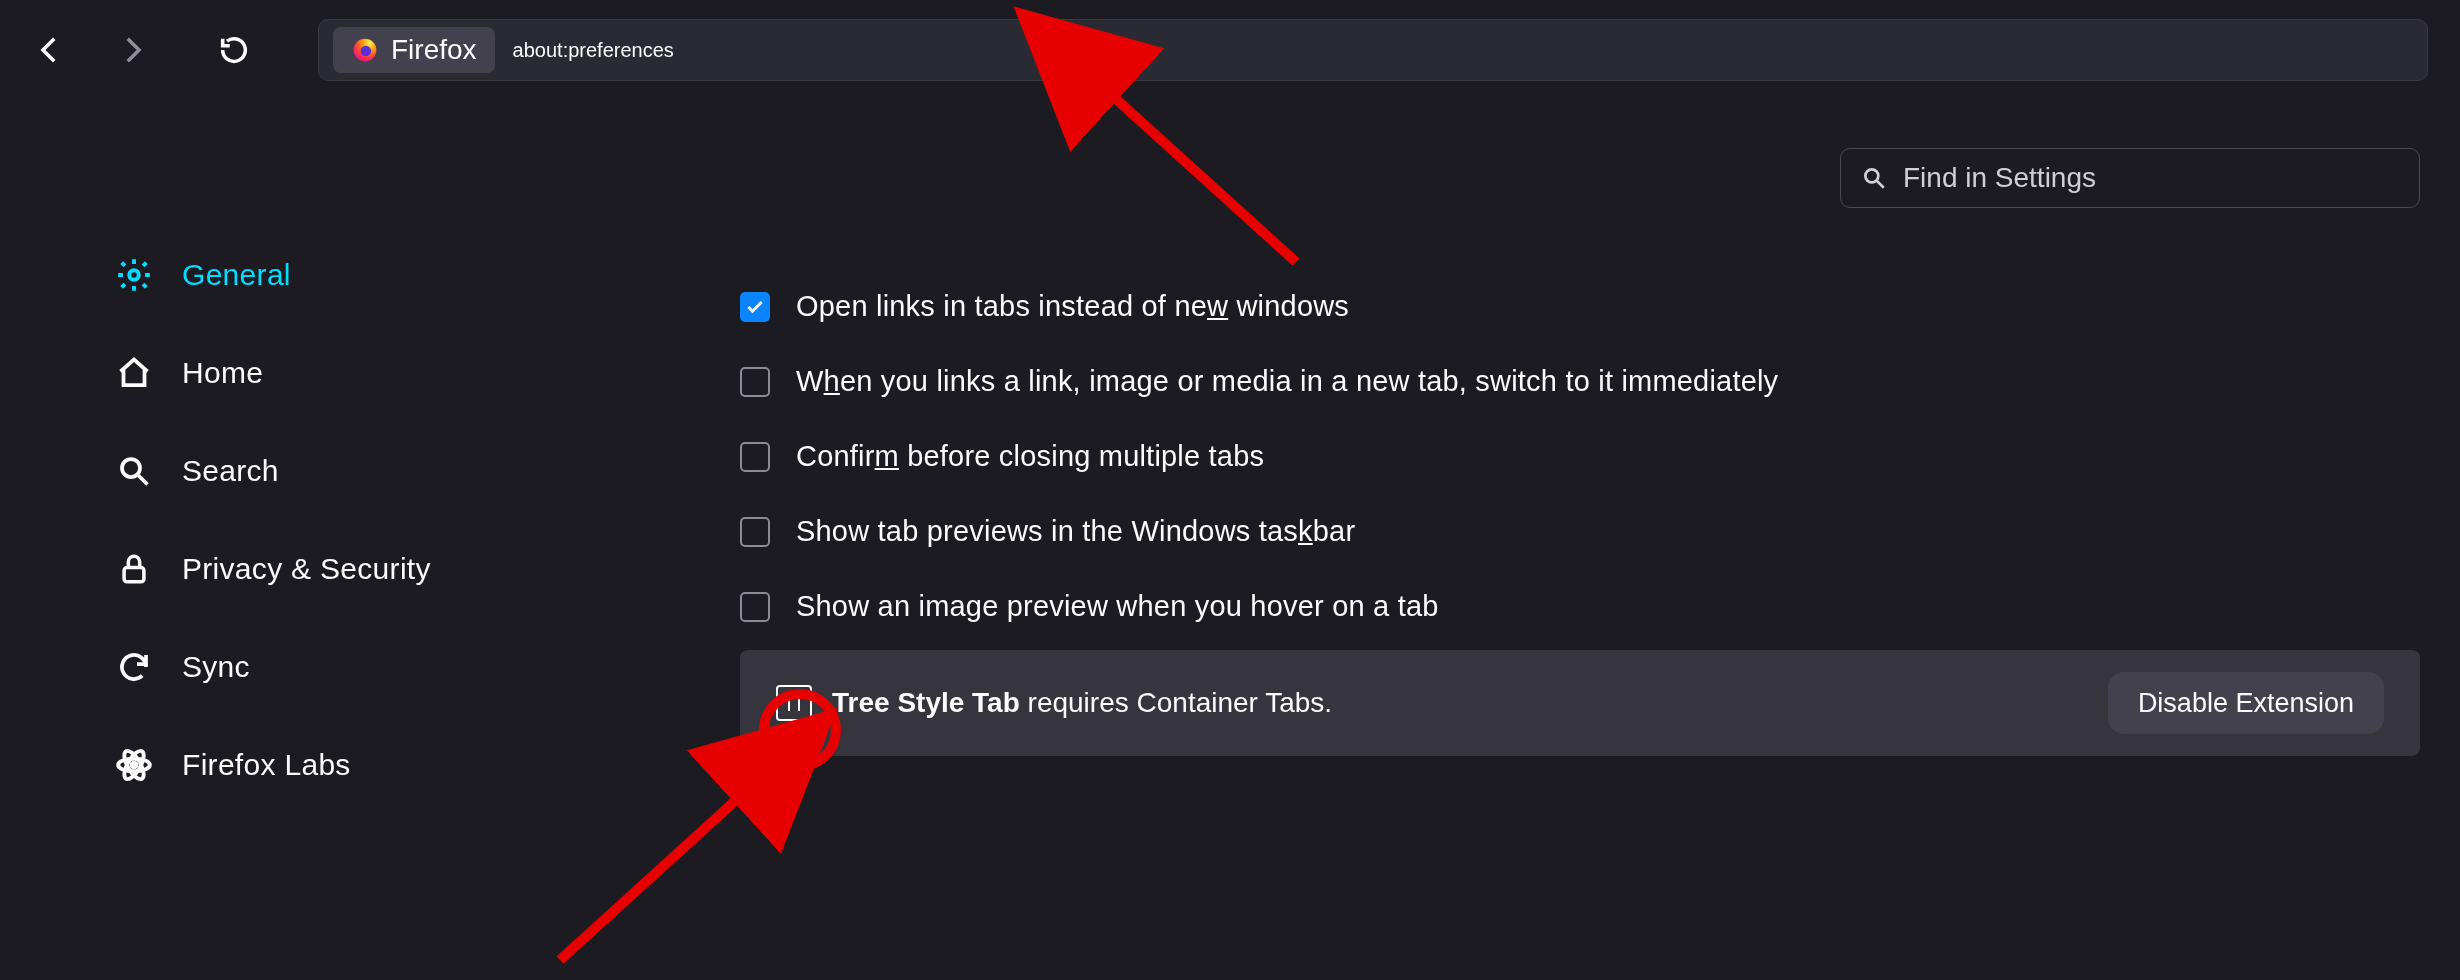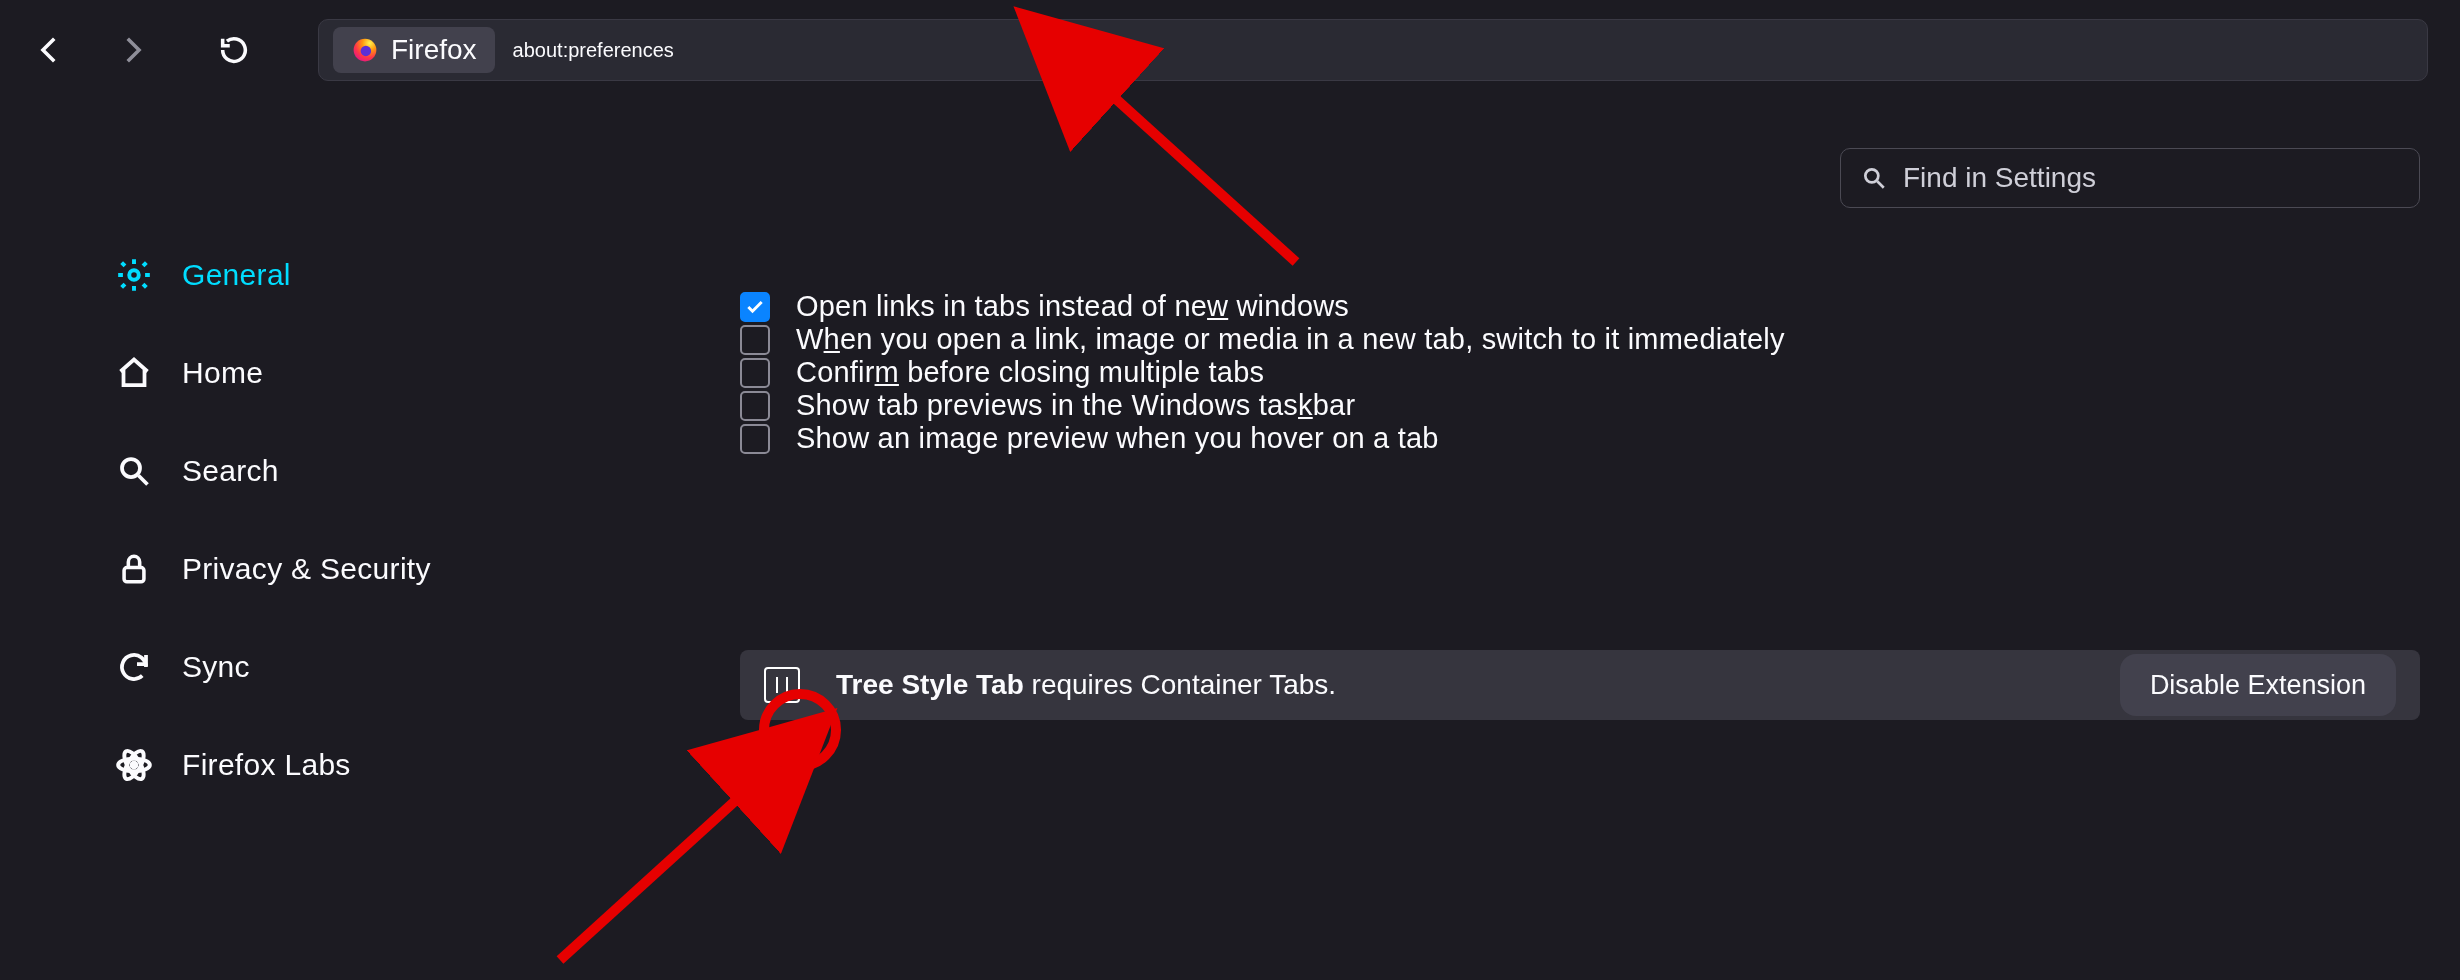--- a/index.html
+++ b/index.html
@@ -41,29 +41,29 @@
   .side-item.active .ic svg{stroke:var(--accent)}
   .side-item.active .lbl{color:var(--accent)}
 
   .main{flex:1;position:relative}
 
   .searchbox{position:absolute;top:48px;right:40px;width:580px;height:60px;border:1px solid var(--border);border-radius:10px;display:flex;align-items:center;gap:14px;padding:5px 20px;background:transparent}
   .searchbox svg{width:26px;height:26px;stroke:var(--txt-dim);stroke-width:2.5;fill:none}
   .searchbox input{flex:1;background:transparent;border:none;outline:none;color:var(--txt);font-size:28px}
   .searchbox input::placeholder{color:var(--txt-dim)}
 
-  .opts{position:absolute;top:190px;left:260px;right:27px;display:flex;flex-direction:column;}
+  .opts{position:absolute;top:190px;left:260px;right:27px;display:flex;flex-direction:column;gap:42px}
   .opt{display:flex;align-items:center;gap:26px;cursor:pointer}
   .cb{width:30px;height:30px;border:2px solid #8b8a96;border-radius:5px;display:flex;align-items:center;justify-content:center;background:transparent;flex-shrink:0}
   .cb.checked{background:var(--blue);border-color:var(--blue)}
   .cb.checked svg{stroke:#fff;stroke-width:3.5;fill:none}
   .opt-lbl{font-size:29px;color:var(--txt);letter-spacing:.2px}
   .opt-lbl .ul{text-decoration:underline}
 
-  .banner{position:absolute;top:550px;left:260px;right:40px;height:70px;background:var(--bg3);border-radius:8px;display:flex;align-items:center;padding:0 24px;gap:36px}
+  .banner{position:absolute;top:550px;left:260px;right:40px;height:106px;background:var(--bg3);border-radius:8px;display:flex;align-items:center;padding:0 36px;gap:20px}
   .banner .bic{width:36px;height:36px;border:2px solid #fff;border-radius:4px;display:flex;align-items:center;justify-content:center}
   .banner .bic::before{content:"";width:8px;height:16px;border-left:2px solid #fff;border-right:2px solid #fff}
   .banner .btxt{font-size:28px;color:var(--txt)}
   .banner .btxt b{font-weight:600}
   .banner .spacer{flex:1}
   .banner .bbtn{background:var(--bg4);border-radius:16px;height:62px;padding:0 30px;display:flex;align-items:center;font-size:27px;color:var(--txt);cursor:pointer}
 
   
   .anno{position:absolute;inset:0;pointer-events:none}
 </style>
@@ -182,21 +182,21 @@
       <label class="opt">
         <span class="cb checked">
             <svg width="20" height="20" viewBox="0 0 24 24">
               <path d="M4 12l5 5L20 6"></path>
             </svg>
           </span>
         <span class="opt-lbl"><span>Open links in tabs instead of ne</span><span class="ul">w</span><span> windows</span></span>
       </label>
       <label class="opt">
         <span class="cb"></span>
-        <span class="opt-lbl"><span>W</span><span class="ul">h</span><span>en you open a link, image or media in a new tab, switch to it immediately</span></span>
+        <span class="opt-lbl"><span>W</span><span class="ul">h</span><span>en you links a link, image or media in a new tab, switch to it immediately</span></span>
       </label>
       <label class="opt">
         <span class="cb"></span>
         <span class="opt-lbl"><span>Confir</span><span class="ul">m</span><span> before closing multiple tabs</span></span>
       </label>
       <label class="opt">
         <span class="cb"></span>
         <span class="opt-lbl"><span>Show tab previews in the Windows tas</span><span class="ul">k</span><span>bar</span></span>
       </label>
       <label class="opt">

